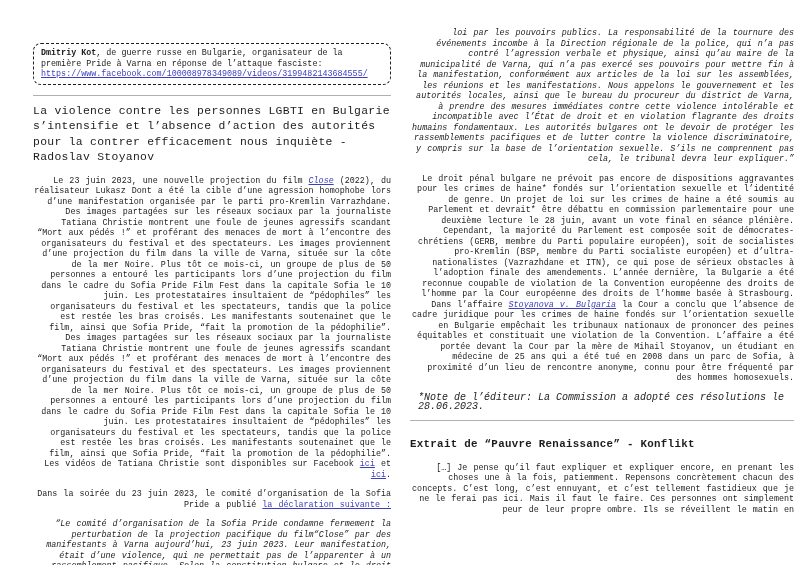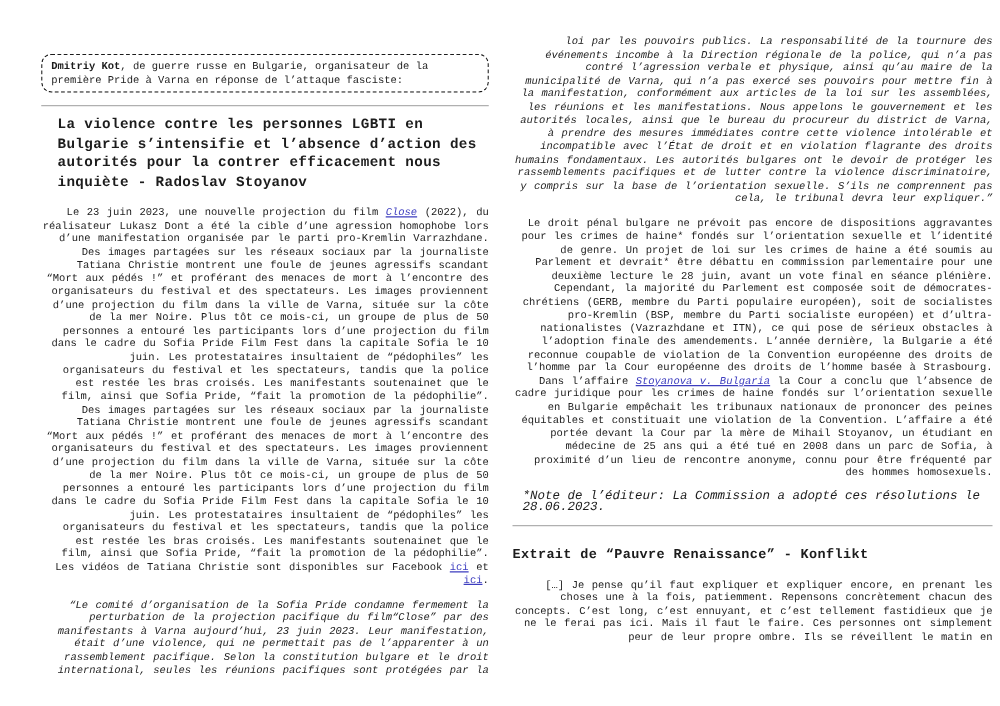--- a/index.html
+++ b/index.html
@@ -14,21 +14,21 @@
   .body{font-size:8.4px;line-height:10.5px;margin:0 0 9px 0;text-align:right;word-spacing:1px;}
   .italic{font-style:italic;}
   .info-box{
     border:1px dashed #1c1c1c;border-radius:8px;
     padding:4px 7px;font-size:8.4px;line-height:10.5px;margin:10px 0 10px 0;
   }
   .bold{font-weight:bold;}
   .link{color:#3d3dbf;text-decoration:underline;cursor:pointer;}
   .rule{border:0;border-top:1px solid #b0b0b0;margin:0 0 8px 0;height:0;}
   h1.article-title{
-    font-size:11.4px;line-height:15.6px;font-weight:bold;margin:0 0 10px 13px;
+    font-size:11.4px;line-height:15.6px;font-weight:normal;margin:0 0 10px 0;
     letter-spacing:0.3px;
   }
   h2.excerpt-title{
     font-size:10.8px;line-height:14px;font-weight:bold;margin:16px 0 12px 0;
     letter-spacing:0.3px;
   }
   .note{font-size:10px;line-height:9.5px;font-style:italic;margin:0 0 8px 0;padding-left:8px;}
   .footer-page{
     position:absolute;left:0;top:539px;width:800px;text-align:center;
     font-size:7.8px;color:#1c1c1c;
@@ -36,28 +36,30 @@
 </style>
 </head>
 <body>
 
 <div class="page">
 
   <div class="col col-left">
 
     <div class="info-box">
       <span class="bold">Dmitriy Kot</span><span>, de guerre russe en Bulgarie, organisateur de la première Pride à Varna en réponse de l’attaque fasciste:</span><br>
+      <span class="link">https://www.facebook.com/100008978349089/videos/3199482143684555/</span>
     </div>
 
     <hr class="rule">
 
     <h1 class="article-title">La violence contre les personnes LGBTI en Bulgarie s’intensifie et l’absence d’action des autorités pour la contrer efficacement nous inquiète - Radoslav Stoyanov</h1>
 
     <p class="body"><span>Le 23 juin 2023, une nouvelle projection du film </span><span class="link italic">Close</span><span> (2022), du réalisateur Lukasz Dont a été la cible d’une agression homophobe lors d’une manifestation organisée par le parti pro-Kremlin Varrazhdane. Des images partagées sur les réseaux sociaux par la journaliste Tatiana Christie montrent une foule de jeunes agressifs scandant “Mort aux pédés !” et proférant des menaces de mort à l’encontre des organisateurs du festival et des spectateurs. Les images proviennent d’une projection du film dans la ville de Varna, située sur la côte de la mer Noire. Plus tôt ce mois-ci, un groupe de plus de 50 personnes a entouré les participants lors d’une projection du film dans le cadre du Sofia Pride Film Fest dans la capitale Sofia le 10 juin. Les protestataires insultaient de “pédophiles” les organisateurs du festival et les spectateurs, tandis que la police est restée les bras croisés. Les manifestants soutenainet que le film, ainsi que Sofia Pride, “fait la promotion de la pédophilie”. Des images partagées sur les réseaux sociaux par la journaliste Tatiana Christie montrent une foule de jeunes agressifs scandant “Mort aux pédés !” et proférant des menaces de mort à l’encontre des organisateurs du festival et des spectateurs. Les images proviennent d’une projection du film dans la ville de Varna, située sur la côte de la mer Noire. Plus tôt ce mois-ci, un groupe de plus de 50 personnes a entouré les participants lors d’une projection du film dans le cadre du Sofia Pride Film Fest dans la capitale Sofia le 10 juin. Les protestataires insultaient de “pédophiles” les organisateurs du festival et les spectateurs, tandis que la police est restée les bras croisés. Les manifestants soutenainet que le film, ainsi que Sofia Pride, “fait la promotion de la pédophilie”. Les vidéos de Tatiana Christie sont disponibles sur Facebook </span><span class="link">ici</span><span> et </span><span class="link">ici</span><span>.</span></p>
 
+    <p class="body"><span>Dans la soirée du 23 juin 2023, le comité d’organisation de la Sofia Pride a publié </span><span class="link">la déclaration suivante :</span></p>
 
     <p class="body italic">“Le comité d’organisation de la Sofia Pride condamne fermement la perturbation de la projection pacifique du film“Close” par des manifestants à Varna aujourd’hui, 23 juin 2023. Leur manifestation, était d’une violence, qui ne permettait pas de l’apparenter à un rassemblement pacifique. Selon la constitution bulgare et le droit international, seules les réunions pacifiques sont protégées par la</p>
   </div>
 
   <div class="col col-right">
 
     <p class="body italic">loi par les pouvoirs publics. La responsabilité de la tournure des événements incombe à la Direction régionale de la police, qui n’a pas contré l’agression verbale et physique, ainsi qu’au maire de la municipalité de Varna, qui n’a pas exercé ses pouvoirs pour mettre fin à la manifestation, conformément aux articles de la loi sur les assemblées, les réunions et les manifestations. Nous appelons le gouvernement et les autorités locales, ainsi que le bureau du procureur du district de Varna, à prendre des mesures immédiates contre cette violence intolérable et incompatible avec l’État de droit et en violation flagrante des droits humains fondamentaux. Les autorités bulgares ont le devoir de protéger les rassemblements pacifiques et de lutter contre la violence discriminatoire, y compris sur la base de l’orientation sexuelle. S’ils ne comprennent pas cela, le tribunal devra leur expliquer.”</p>
 
     <p class="body"><span>Le droit pénal bulgare ne prévoit pas encore de dispositions aggravantes pour les crimes de haine* fondés sur l’orientation sexuelle et l’identité de genre. Un projet de loi sur les crimes de haine a été soumis au Parlement et devrait* être débattu en commission parlementaire pour une deuxième lecture le 28 juin, avant un vote final en séance plénière. Cependant, la majorité du Parlement est composée soit de démocrates-chrétiens (GERB, membre du Parti populaire européen), soit de socialistes pro-Kremlin (BSP, membre du Parti socialiste européen) et d’ultra-nationalistes (Vazrazhdane et ITN), ce qui pose de sérieux obstacles à l’adoption finale des amendements. L’année dernière, la Bulgarie a été reconnue coupable de violation de la Convention européenne des droits de l’homme par la Cour européenne des droits de l’homme basée à Strasbourg. Dans l’affaire </span><span class="link italic">Stoyanova v. Bulgaria</span><span> la Cour a conclu que l’absence de cadre juridique pour les crimes de haine fondés sur l’orientation sexuelle en Bulgarie empêchait les tribunaux nationaux de prononcer des peines équitables et constituait une violation de la Convention. L’affaire a été portée devant la Cour par la mère de Mihail Stoyanov, un étudiant en médecine de 25 ans qui a été tué en 2008 dans un parc de Sofia, à proximité d’un lieu de rencontre anonyme, connu pour être fréquenté par des hommes homosexuels.</span></p>
 

